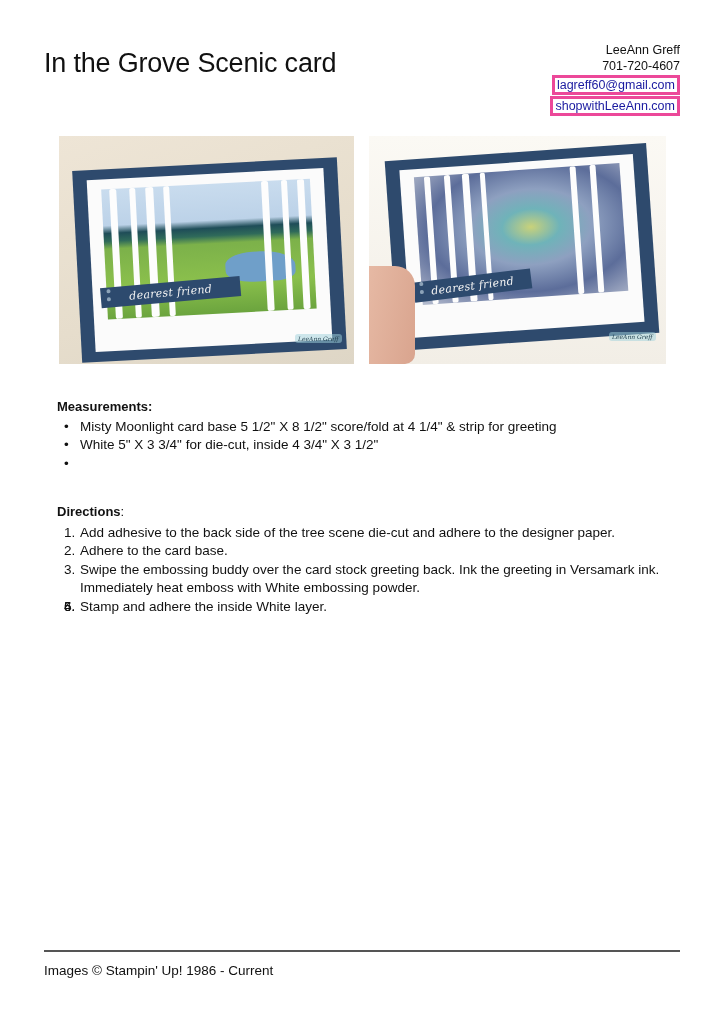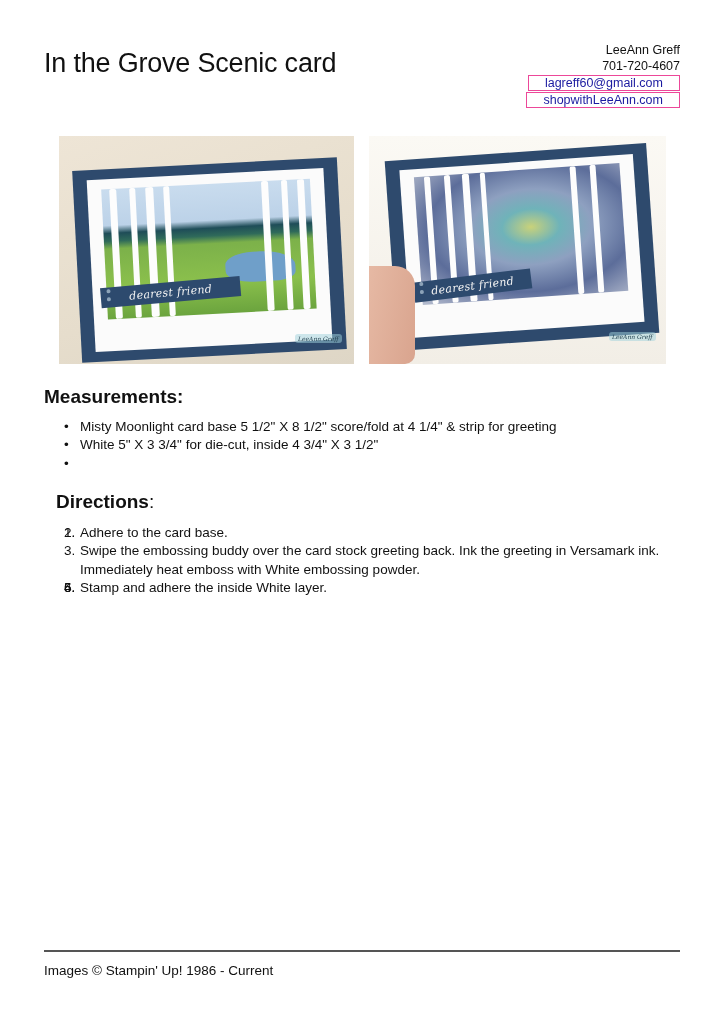--- a/index.html
+++ b/index.html
@@ -1,34 +1,34 @@
 <!DOCTYPE html>
 <html><head>
 <meta charset="utf-8">
 <style>
   html, body { margin:0; padding:0; background:#ffffff; }
   body { width:724px; height:1024px; position:relative; overflow:hidden;
          font-family:"Liberation Sans", sans-serif; color:#111; }
   .title { position:absolute; left:44px; top:48px; font-size:27px; font-weight:normal; color:#111; letter-spacing:-0.2px; }
   .contact { position:absolute; right:44px; top:42px; text-align:right; font-size:12.5px; line-height:16px; }
   .contact .line { display:block; }
-  .contact .link { display:inline-block; border:1px solid #ec4899; color:#1a1aa0; padding:0 16px; line-height:14px; margin-top:1px; text-decoration:none; }
+  .contact .link { display:inline-block; border:3px solid #ec4899; color:#1a1aa0; padding:0 2px; line-height:14px; margin-top:1px; text-decoration:none; }
   .images { position:absolute; left:59px; top:136px; width:607px; height:228px; }
   .photo { position:absolute; top:0; height:228px; overflow:hidden; }
   .photo1 { left:0; width:295px; background:linear-gradient(160deg,#eee5d6 0%,#e6ddcc 60%,#ded6c6 100%); }
   .photo2 { left:310px; width:297px; background:linear-gradient(180deg,#fbf9f4 0%,#f2eee6 100%); }
   .card { position:absolute; background:#2e4a6d; }
   .mat { position:absolute; background:#fbfbfb; }
   .scene { position:absolute; overflow:hidden; }
   .tree { position:absolute; background:#fdfdfd; border-radius:2px; }
   .greet { position:absolute; background:#2d4a6e; color:#f3f3f3; font-family:"DejaVu Serif", serif; font-style:italic; font-size:11px; letter-spacing:0.3px; display:flex; align-items:center; justify-content:center; }
   .gem { position:absolute; width:4px; height:4px; border-radius:50%; background:#8ca3b8; }
   .sig { position:absolute; font-family:"DejaVu Serif", serif; font-style:italic; font-size:6px; color:#1c3b4a; background:rgba(160,210,220,0.5); padding:1px 3px; border-radius:3px; }
   .hand { position:absolute; left:0; top:130px; width:46px; height:98px; background:linear-gradient(100deg,#e6b9a4,#d9a48e); border-radius:0 20px 10px 0; }
-  h2 { position:absolute; margin:0; font-size:19px; font-weight:bold; }
+  h2 { position:absolute; margin:13px; font-size:13px; font-weight:bold; }
   .list { position:absolute; margin:0; padding:0; list-style:none; font-size:13.5px; line-height:18.4px; }
   .list li { position:relative; padding-left:36px; }
   .list .mk { position:absolute; left:20px; }
   .olist li { padding-left:36px; }
   .olist .mk { left:20px; }
   .rule { position:absolute; left:44px; top:950px; width:636px; height:2px; background:#555; }
   .footer { position:absolute; left:44px; top:963px; font-size:13.5px; }
 </style>
 </head>
 <body>
@@ -86,23 +86,23 @@
   </div>
 </div>
 
 <h2 style="left:44px;top:386px;">Measurements:</h2>
 <ul class="list" style="left:44px;top:418px;width:640px;">
   <li><span class="mk">•</span><span>Misty Moonlight card base 5 1/2" X 8 1/2" score/fold at 4 1/4" &amp; strip for greeting</span></li>
   <li><span class="mk">•</span><span>White 5" X 3 3/4" for die-cut, inside 4 3/4" X 3 1/2"</span></li>
   <li><span class="mk">•</span></li>
 </ul>
 
-<h2 style="left:56px;top:491px;"><span>Directions</span><span style="font-weight:normal;">:</span></h2>
+<h2 style="left:44px;top:491px;"><span>Directions</span><span style="font-weight:normal;">:</span></h2>
 <ol class="list olist" style="left:44px;top:524px;width:640px;">
-  <li><span class="mk">1.</span></li>
+  <li><span class="mk">1.</span><span>Add adhesive to the back side of the tree scene die-cut and adhere to the designer paper.</span></li>
   <li><span class="mk">2.</span><span>Adhere to the card base.</span></li>
   <li><span class="mk">3.</span><span>Swipe the embossing buddy over the card stock greeting back. Ink the greeting in Versamark ink.  Immediately heat emboss with White embossing powder.</span></li>
   <li><span class="mk">4.</span></li>
   <li><span class="mk">5.</span></li>
   <li><span class="mk">6.</span><span>Stamp and adhere the inside White layer.</span></li>
 </ol>
 
 <div class="rule"></div>
 <div class="footer">Images © Stampin' Up! 1986 - Current</div>
 

